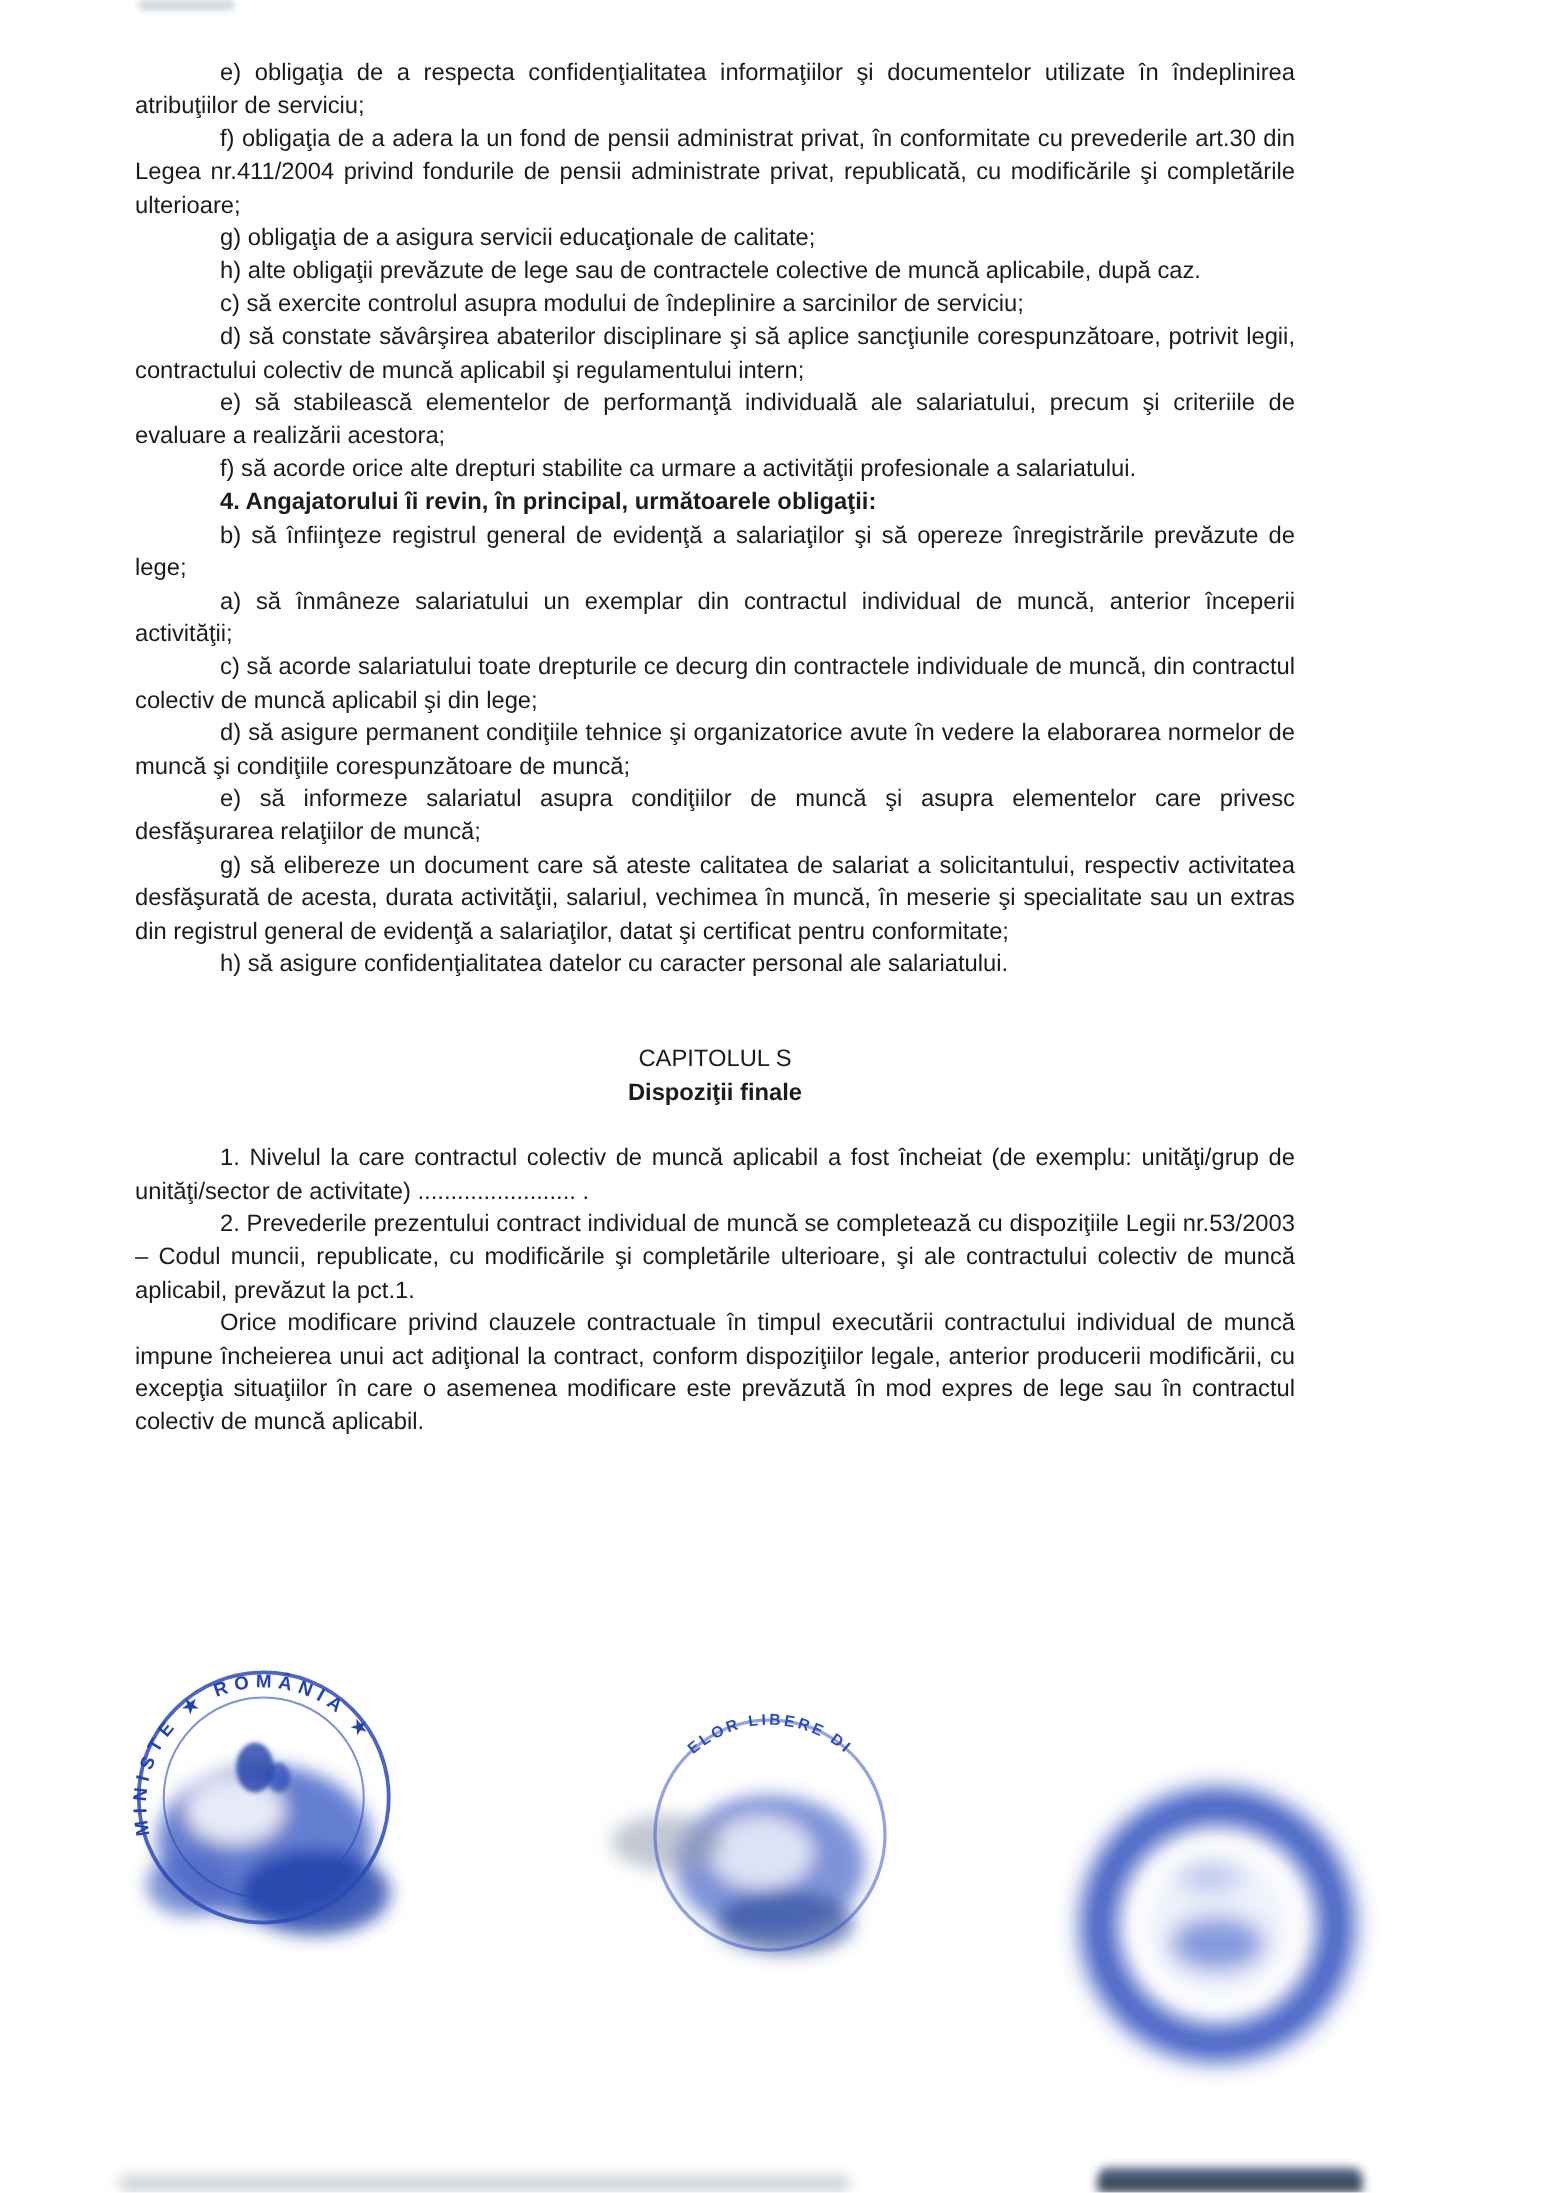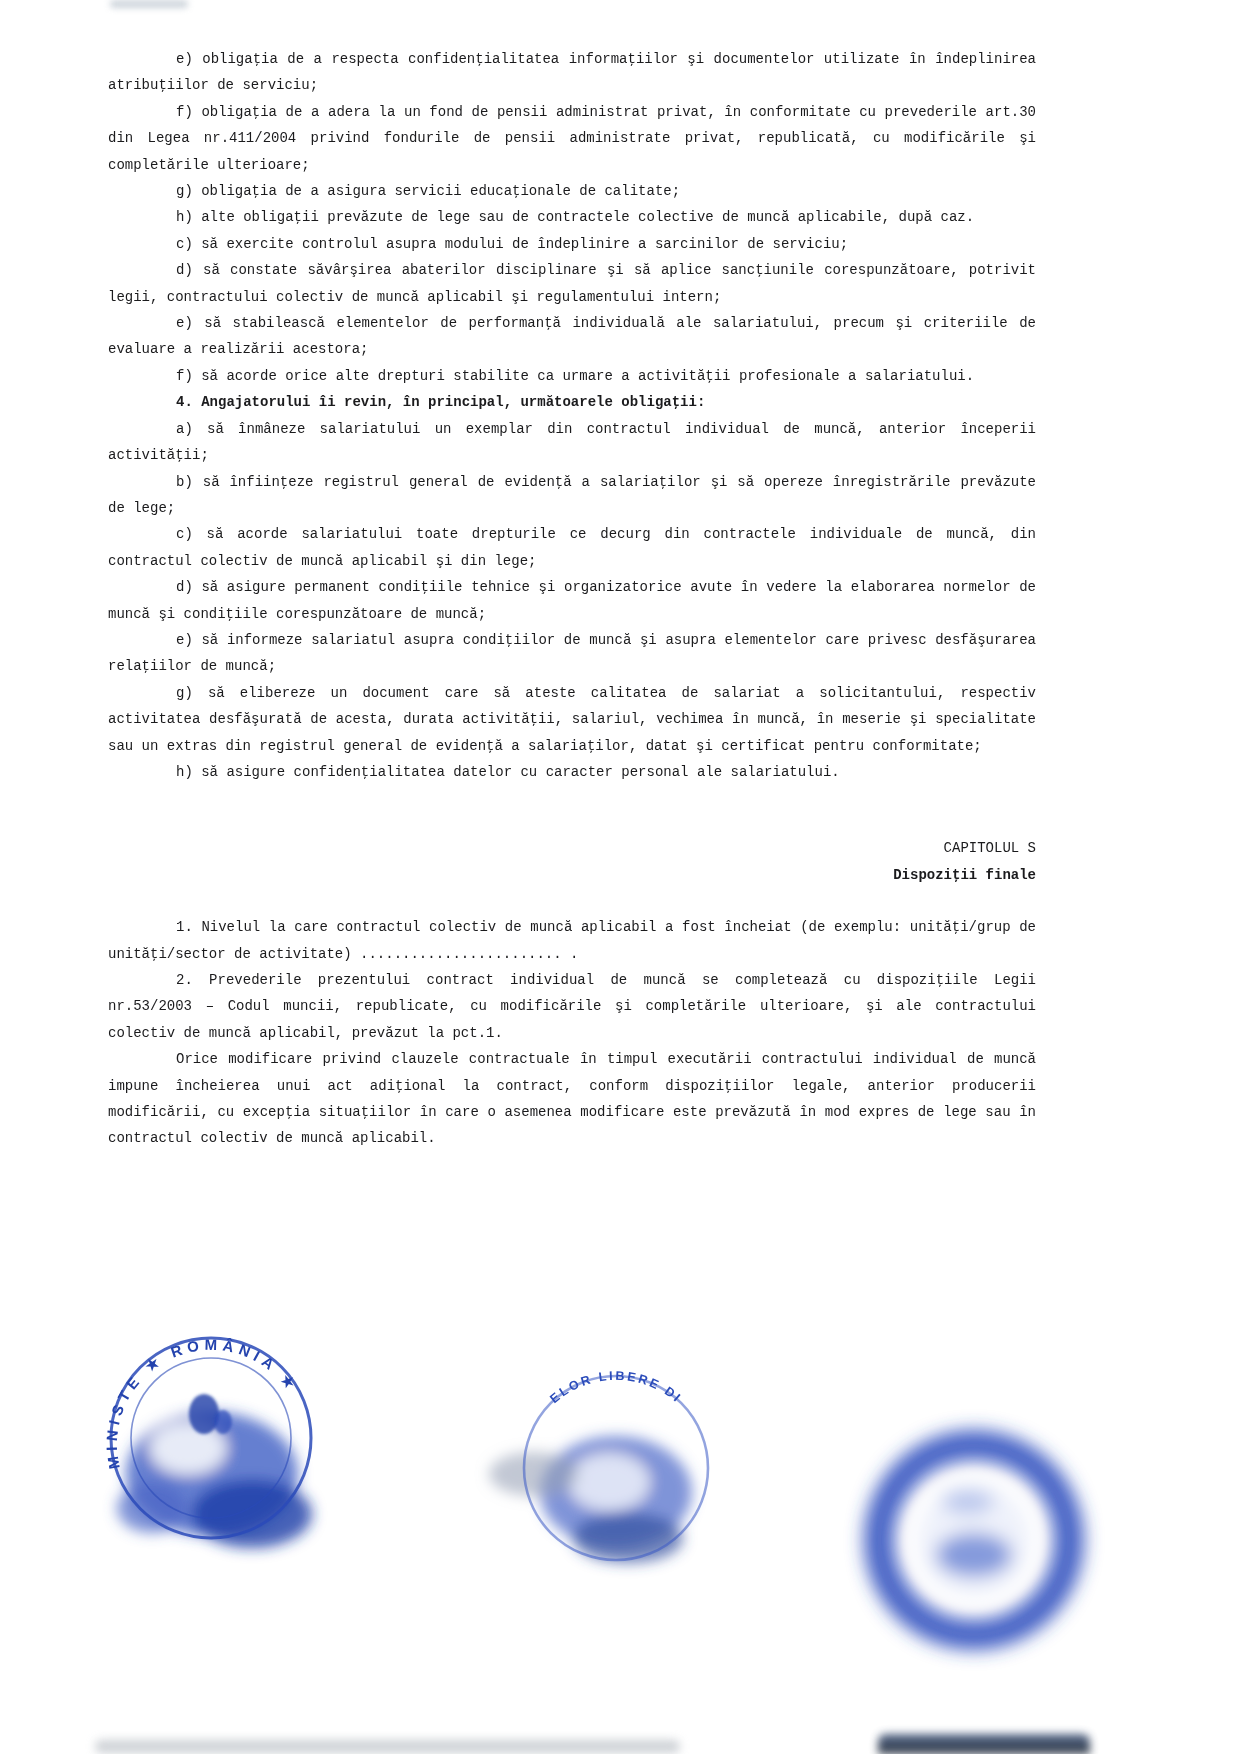--- a/index.html
+++ b/index.html
@@ -10,32 +10,31 @@
     overflow: hidden;
     font-family: "Liberation Sans", sans-serif;
     color: #1b1b1d;
   }
 
   
   .content {
     position: absolute;
     left: 108px; top: 46px;
     width: 928px;
-    font-size: 14px;
+    font-size: 19px;
     line-height: 26.4px;
     text-align: justify;
-    font-family: Liberation Mono, monospace;
   }
   .para { margin: 0; }
   .para.indent { text-indent: 68px; }
   .para.bold { font-weight: 700; }
 
   .chapter {
     margin: 50px 0 26px 0;
-    text-align: right;
+    text-align: center;
     text-indent: 0;
   }
   .chapter .chapter-title { font-weight: 400; }
   .chapter .chapter-subtitle { font-weight: 700; }
 
   
   .stamp { position: absolute; overflow: visible; }
   .stamp svg, svg.stamp { overflow: visible; }
   .stamp-left  { left: 100px; top: 1322px; width: 222px; height: 238px; }
   .stamp-mid   { left: 516px; top: 1362px; width: 200px; height: 205px; }
@@ -83,22 +82,22 @@
   <div>
       <p class="para indent">e) obligaţia de a respecta confidenţialitatea informaţiilor şi documentelor utilizate în îndeplinirea atribuţiilor de serviciu;</p>
       <p class="para indent">f) obligaţia de a adera la un fond de pensii administrat privat, în conformitate cu prevederile art.30 din Legea nr.411/2004 privind fondurile de pensii administrate privat, republicată, cu modificările şi completările ulterioare;</p>
       <p class="para indent">g) obligaţia de a asigura servicii educaţionale de calitate;</p>
       <p class="para indent">h) alte obligaţii prevăzute de lege sau de contractele colective de muncă aplicabile, după caz.</p>
       <p class="para indent">c) să exercite controlul asupra modului de îndeplinire a sarcinilor de serviciu;</p>
       <p class="para indent">d) să constate săvârşirea abaterilor disciplinare şi să aplice sancţiunile corespunzătoare, potrivit legii, contractului colectiv de muncă aplicabil şi regulamentului intern;</p>
       <p class="para indent">e) să stabilească elementelor de performanţă individuală ale salariatului, precum şi criteriile de evaluare a realizării acestora;</p>
       <p class="para indent">f) să acorde orice alte drepturi stabilite ca urmare a activităţii profesionale a salariatului.</p>
       <p class="para indent bold">4. Angajatorului îi revin, în principal, următoarele obligaţii:</p>
+      <p class="para indent">b) să înfiinţeze registrul general de evidenţă a salariaţilor şi să opereze înregistrările prevăzute de lege;</p>
       <p class="para indent">a) să înmâneze salariatului un exemplar din contractul individual de muncă, anterior începerii activităţii;</p>
-      <p class="para indent">b) să înfiinţeze registrul general de evidenţă a salariaţilor şi să opereze înregistrările prevăzute de lege;</p>
       <p class="para indent">c) să acorde salariatului toate drepturile ce decurg din contractele individuale de muncă, din contractul colectiv de muncă aplicabil şi din lege;</p>
       <p class="para indent">d) să asigure permanent condiţiile tehnice şi organizatorice avute în vedere la elaborarea normelor de muncă şi condiţiile corespunzătoare de muncă;</p>
       <p class="para indent">e) să informeze salariatul asupra condiţiilor de muncă şi asupra elementelor care privesc desfăşurarea relaţiilor de muncă;</p>
       <p class="para indent">g) să elibereze un document care să ateste calitatea de salariat a solicitantului, respectiv activitatea desfăşurată de acesta, durata activităţii, salariul, vechimea în muncă, în meserie şi specialitate sau un extras din registrul general de evidenţă a salariaţilor, datat şi certificat pentru conformitate;</p>
       <p class="para indent">h) să asigure confidenţialitatea datelor cu caracter personal ale salariatului.</p>
     </div>
 
   <div class="chapter">
     <div class="chapter-title">CAPITOLUL S</div>
     <div class="chapter-subtitle">Dispoziţii finale</div>

